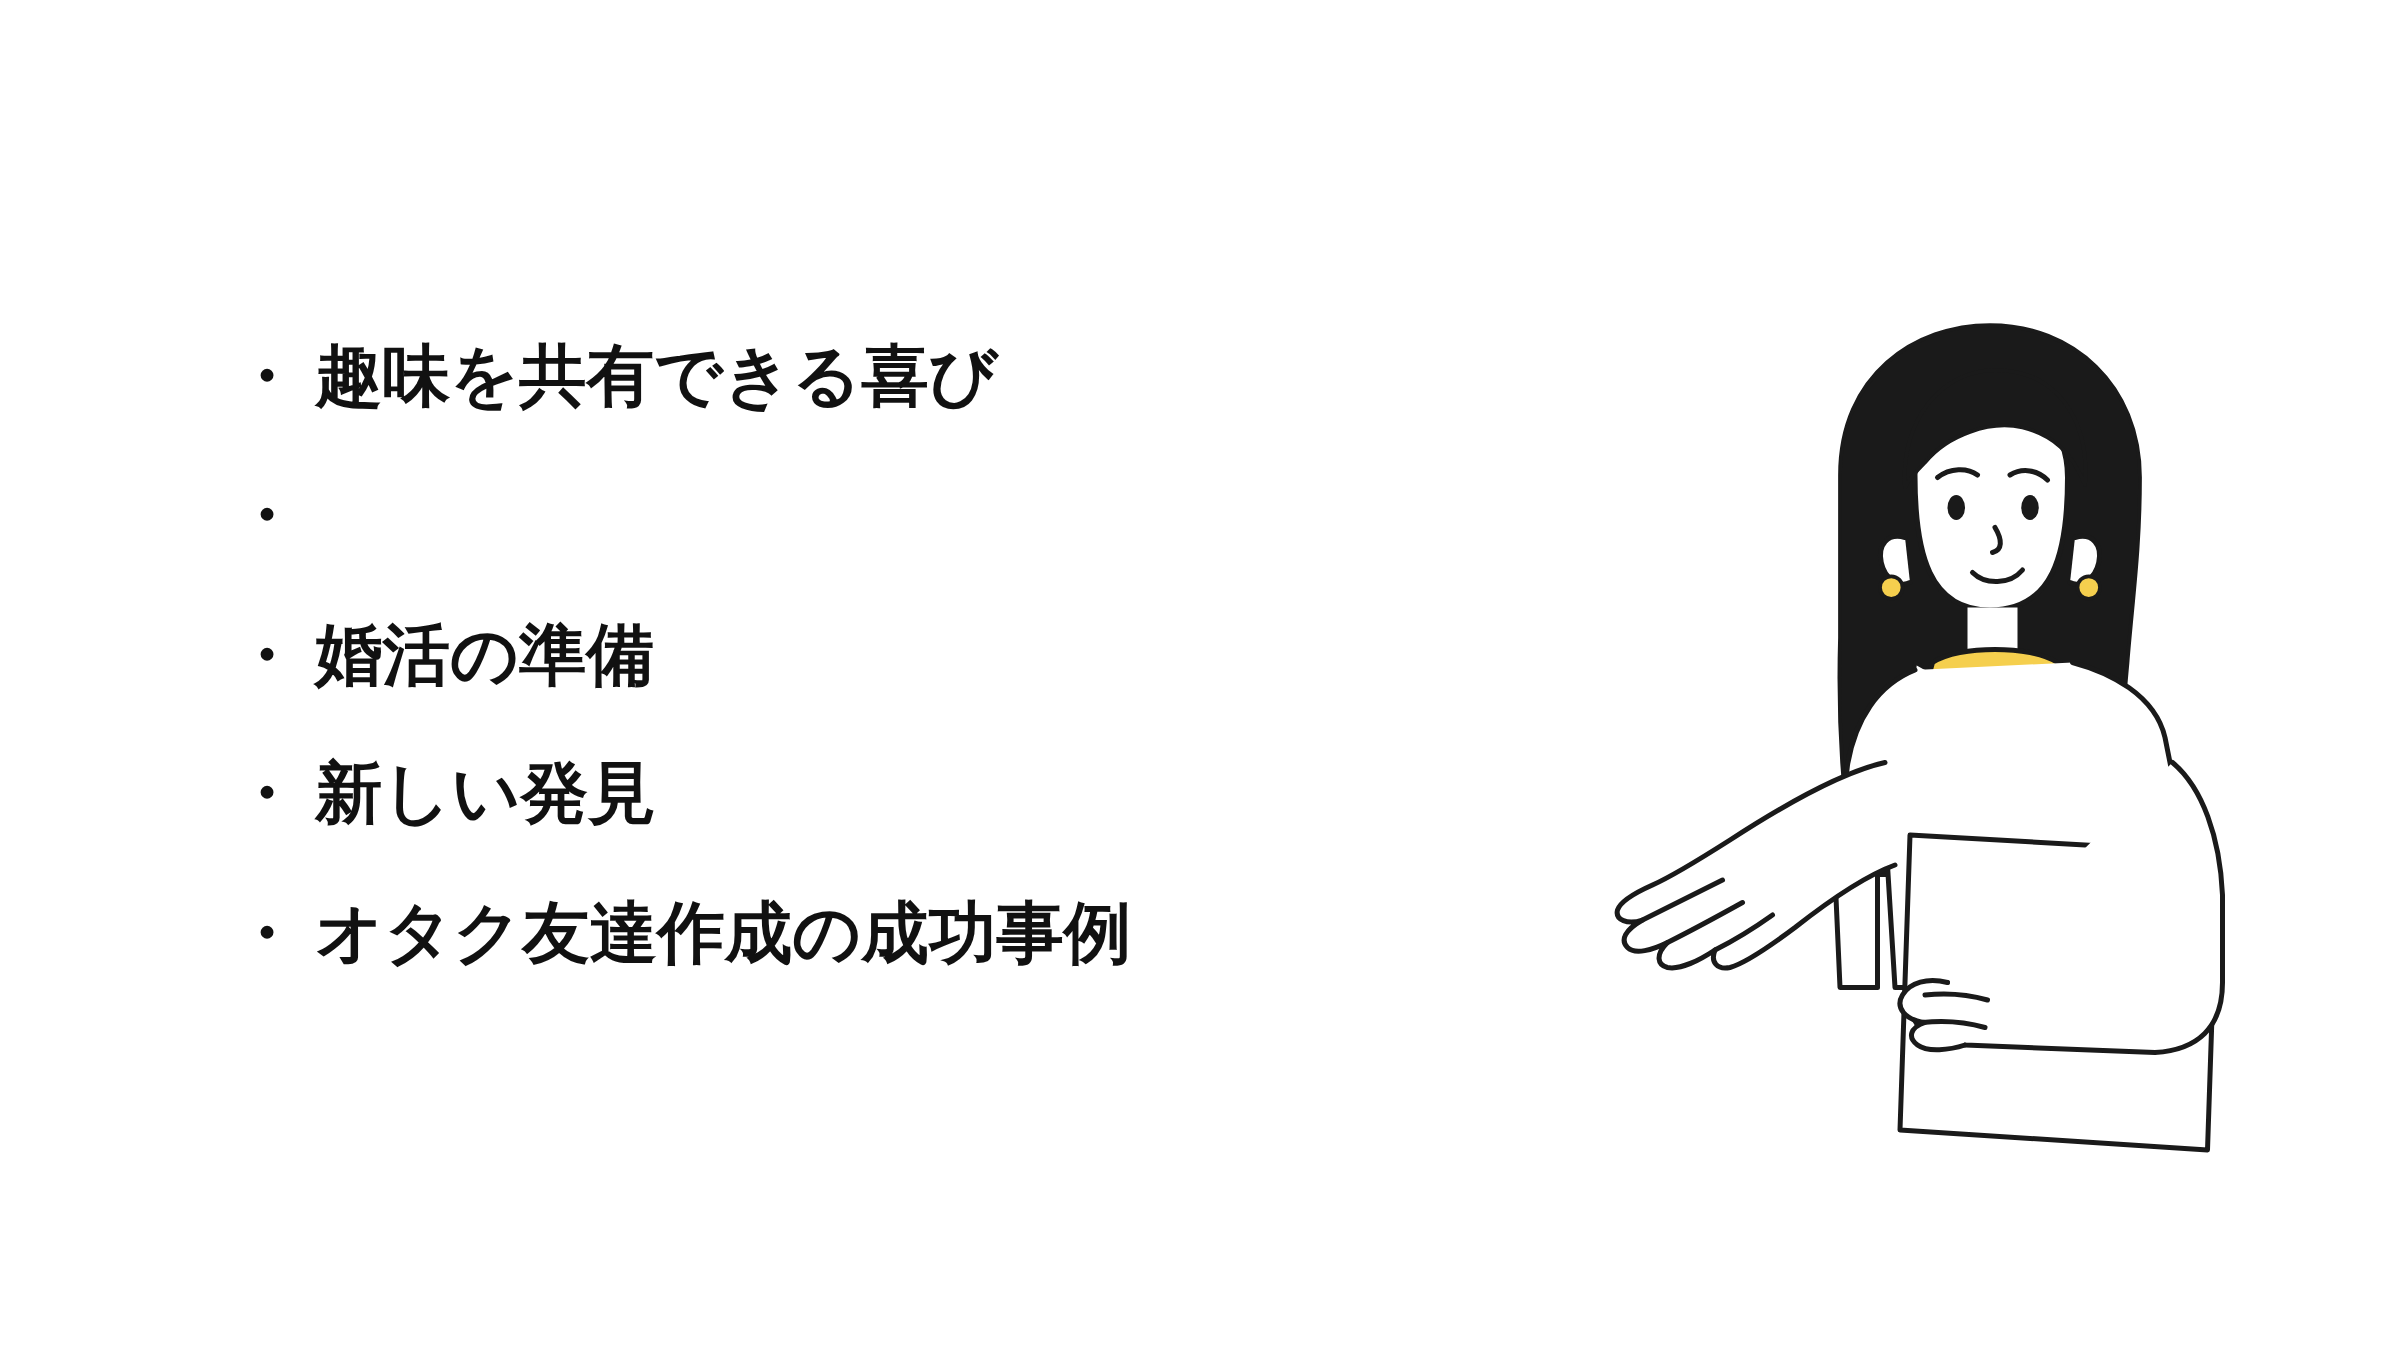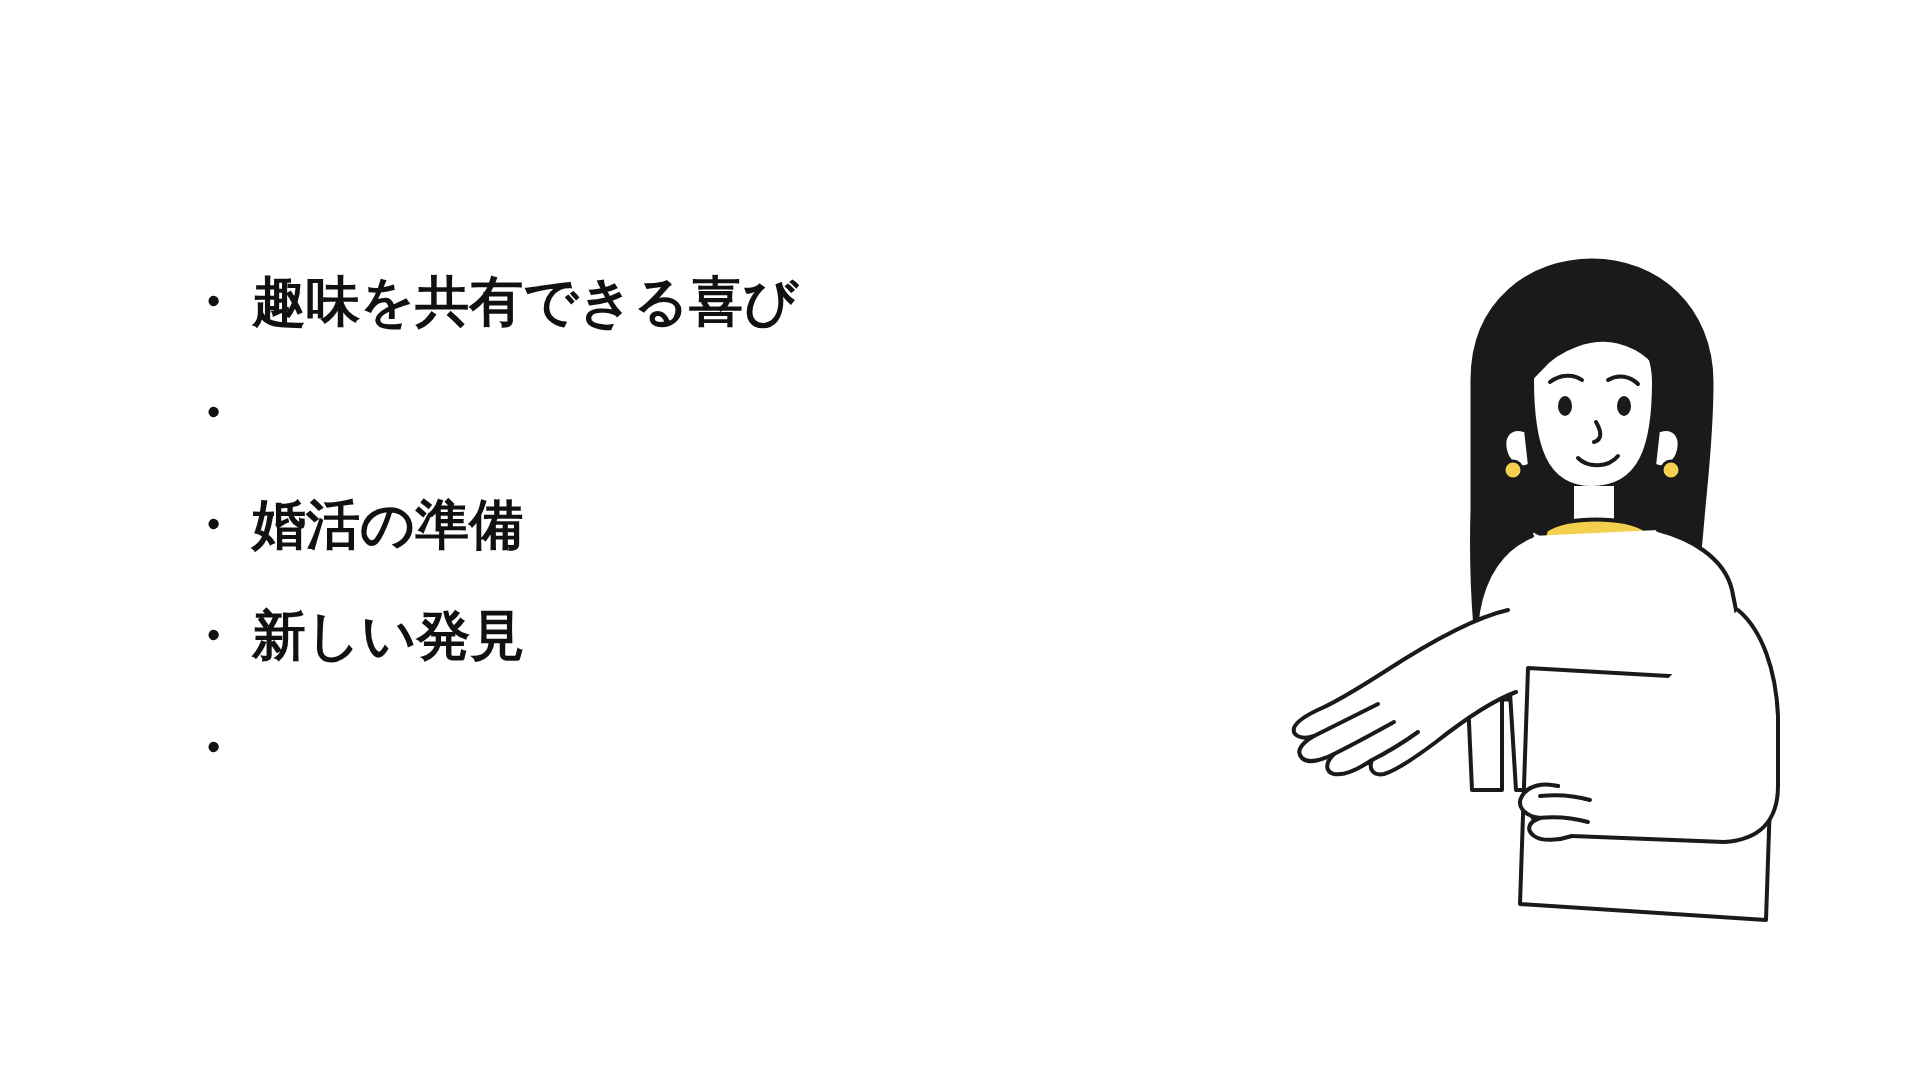--- a/index.html
+++ b/index.html
@@ -98,20 +98,21 @@
     <li class="bullet-item">
       <span class="bullet-mark">・</span>
       <span class="bullet-text">婚活の準備</span>
     </li>
     <li class="bullet-item">
       <span class="bullet-mark">・</span>
       <span class="bullet-text">新しい発見</span>
     </li>
     <li class="bullet-item">
       <span class="bullet-mark">・</span>
+      <span class="bullet-text">オタク友達作成の成功事例</span>
     </li>
   </ul>
 
   <div class="illustration">
     <svg viewBox="0 0 720 700" xmlns="http://www.w3.org/2000/svg" aria-hidden="true">
       <g fill="none" stroke="#1a1a1a" stroke-width="4" stroke-linecap="round" stroke-linejoin="round">
 
         <path d="M300 150 C300 70 360 30 420 30 C486 30 540 78 540 152 C540 210 534 250 530 300
                  C524 366 520 420 512 470 L470 470 C478 410 482 352 480 300
                  C452 320 396 322 360 300 C356 352 352 408 358 470 L312 470

